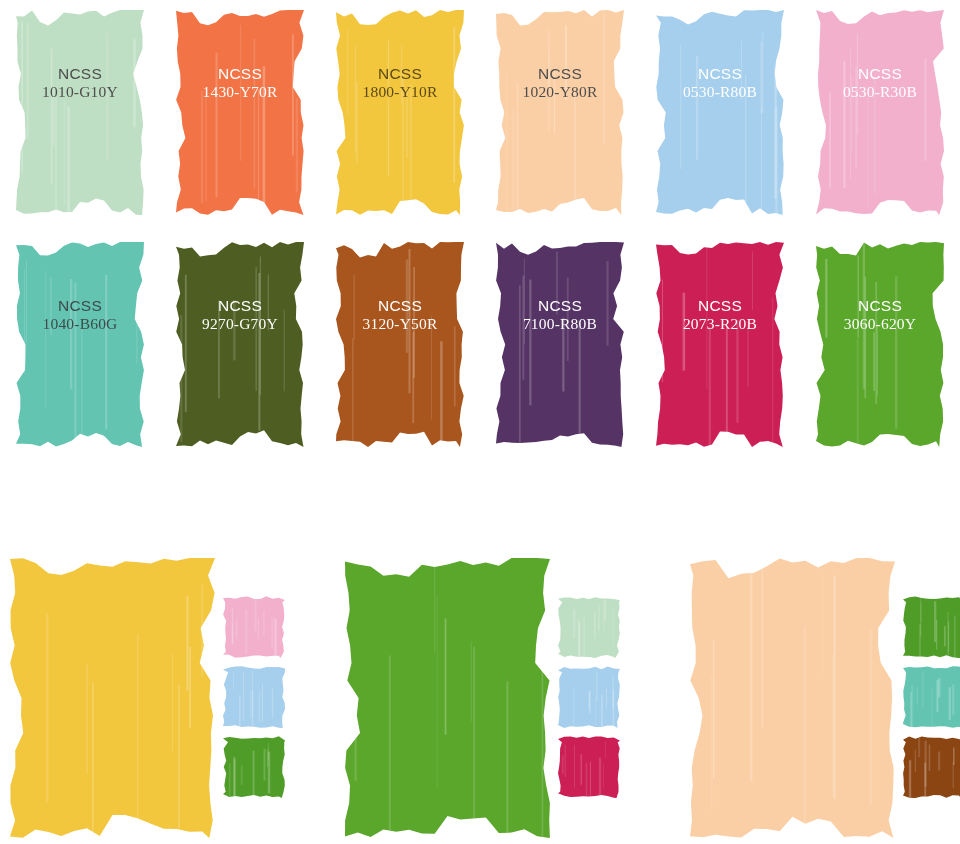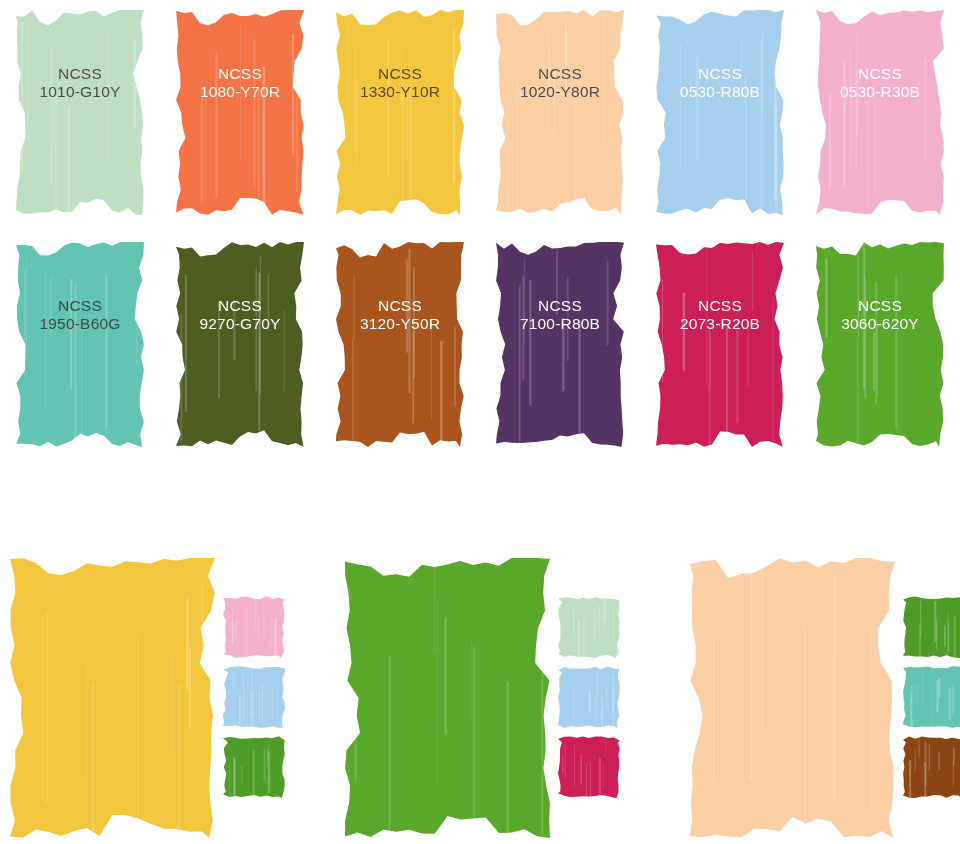--- a/index.html
+++ b/index.html
@@ -31,21 +31,21 @@
     left:0;right:0;
     top:55px;
     text-align:center;
     font-size:15.5px;
     line-height:18px;
     letter-spacing:.2px;
     pointer-events:none;
     white-space:pre-line;
   }
   .label .l1{display:block;}
-  .label .l2{display:block;}
+  .label .l2{display:block;font-family:Liberation Serif, serif;}
 
   
   .group{position:absolute;top:558px;height:286px;}
   .group .main{position:absolute;left:0;top:0;}
   .group .main svg{display:block;}
   .accents{position:absolute;display:flex;flex-direction:column;}
   .accent{margin-bottom:8px;}
   .accent svg{display:block;}
 </style>
 </head>
@@ -92,21 +92,21 @@
               <rect x="39.5" y="42.6" width="2.1" height="144.4" fill="#ffffff" opacity="0.18"></rect>
               <rect x="64.0" y="15.0" width="1.1" height="135.9" fill="#ffffff" opacity="0.11"></rect>
               <rect x="77.5" y="28.8" width="1.7" height="149.6" fill="#ffffff" opacity="0.13"></rect>
               <rect x="119.8" y="88.2" width="2.3" height="94.0" fill="#ffffff" opacity="0.11"></rect>
               <rect x="29.5" y="79.5" width="1.0" height="111.4" fill="#ffffff" opacity="0.15"></rect>
               <rect x="86.6" y="56.3" width="2.6" height="139.6" fill="#ffffff" opacity="0.24"></rect>
               <rect x="81.8" y="79.5" width="1.4" height="112.2" fill="#ffffff" opacity="0.18"></rect>
               <rect x="116.0" y="24.3" width="1.7" height="121.2" fill="#ffffff" opacity="0.22"></rect>
             </g>
           </svg>
-          <div class="label" style="color: rgb(255, 255, 255);"><span class="l1">NCSS</span><span class="l2">1080-Y70R</span></div>
+          <div class="label" style="color: rgb(255, 255, 255);"><span class="l1">NCSS</span><span class="l2">1430-Y70R</span></div>
         </div>
       </div>
       <div class="cell">
         <div class="swatch-wrap">
           <svg viewBox="0 0 128 205" xmlns="http://www.w3.org/2000/svg">
             <defs>
               <clipPath id="cp0-2">
                 <path d="M0.0,2.3 L8.0,6.5 L16.0,3.5 L24.0,14.3 L32.0,15.0 L40.0,14.2 L48.0,6.9 L56.0,2.7 L64.0,0.5 L72.0,3.6 L80.0,0.2 L88.0,6.9 L96.0,5.2 L104.0,0.0 L112.0,1.9 L120.0,0.0 L128.0,0.0 L127.4,12.8 L123.4,25.6 L125.0,38.4 L120.7,51.3 L118.0,64.1 L118.0,76.9 L125.6,89.7 L123.6,102.5 L127.9,115.3 L126.0,128.1 L123.9,140.9 L123.5,153.8 L126.1,166.6 L123.3,179.4 L124.1,192.2 L123.9,205.0 L120.0,200.3 L112.0,204.6 L104.0,203.9 L96.0,202.0 L88.0,193.5 L80.0,189.2 L72.0,190.3 L64.0,190.9 L56.0,203.9 L48.0,200.2 L40.0,201.0 L32.0,200.5 L24.0,204.8 L16.0,200.2 L8.0,200.1 L0.0,204.6 L1.5,192.2 L3.6,179.4 L0.9,166.6 L4.1,153.8 L0.6,140.9 L9.4,128.1 L8.5,115.3 L6.7,102.5 L2.3,89.7 L1.4,76.9 L3.7,64.1 L2.1,51.3 L0.3,38.4 L4.0,25.6 L0.8,12.8 Z"></path>
               </clipPath>
             </defs>
@@ -116,21 +116,21 @@
               <rect x="73.6" y="74.1" width="2.5" height="130.9" fill="#ffffff" opacity="0.12"></rect>
               <rect x="117.2" y="17.3" width="2.0" height="155.1" fill="#ffffff" opacity="0.22"></rect>
               <rect x="64.9" y="34.4" width="1.4" height="59.3" fill="#ffffff" opacity="0.16"></rect>
               <rect x="70.2" y="80.3" width="1.9" height="67.9" fill="#ffffff" opacity="0.15"></rect>
               <rect x="19.8" y="71.8" width="2.1" height="81.0" fill="#ffffff" opacity="0.13"></rect>
               <rect x="18.8" y="35.7" width="1.3" height="107.3" fill="#ffffff" opacity="0.17"></rect>
               <rect x="10.9" y="17.9" width="1.3" height="88.6" fill="#ffffff" opacity="0.13"></rect>
               <rect x="66.3" y="60.6" width="1.5" height="138.1" fill="#ffffff" opacity="0.16"></rect>
             </g>
           </svg>
-          <div class="label" style="color: rgb(91, 74, 24);"><span class="l1">NCSS</span><span class="l2">1330-Y10R</span></div>
+          <div class="label" style="color: rgb(91, 74, 24);"><span class="l1">NCSS</span><span class="l2">1800-Y10R</span></div>
         </div>
       </div>
       <div class="cell">
         <div class="swatch-wrap">
           <svg viewBox="0 0 128 205" xmlns="http://www.w3.org/2000/svg">
             <defs>
               <clipPath id="cp0-3">
                 <path d="M0.0,3.9 L8.0,3.0 L16.0,5.0 L24.0,15.5 L32.0,14.7 L40.0,9.3 L48.0,2.1 L56.0,2.3 L64.0,2.1 L72.0,1.1 L80.0,3.3 L88.0,0.0 L96.0,6.4 L104.0,0.4 L112.0,0.0 L120.0,2.6 L128.0,0.0 L126.4,12.8 L124.3,25.6 L124.3,38.4 L117.8,51.3 L118.4,64.1 L119.1,76.9 L126.5,89.7 L127.5,102.5 L123.3,115.3 L126.4,128.1 L125.3,140.9 L125.5,153.8 L126.7,166.6 L126.2,179.4 L125.1,192.2 L125.3,205.0 L120.0,198.1 L112.0,200.9 L104.0,201.1 L96.0,199.2 L88.0,188.0 L80.0,189.6 L72.0,192.6 L64.0,193.9 L56.0,201.4 L48.0,199.1 L40.0,201.7 L32.0,203.1 L24.0,199.1 L16.0,202.0 L8.0,201.9 L0.0,199.9 L2.0,192.2 L2.3,179.4 L4.6,166.6 L4.2,153.8 L3.6,140.9 L9.3,128.1 L5.7,115.3 L8.3,102.5 L4.4,89.7 L3.4,76.9 L3.2,64.1 L2.4,51.3 L4.6,38.4 L0.7,25.6 L0.3,12.8 Z"></path>
               </clipPath>
             </defs>
@@ -215,21 +215,21 @@
               <rect x="8.2" y="26.9" width="0.9" height="104.4" fill="#ffffff" opacity="0.15"></rect>
               <rect x="29.2" y="28.6" width="1.0" height="138.5" fill="#ffffff" opacity="0.12"></rect>
               <rect x="120.1" y="62.3" width="1.5" height="59.1" fill="#ffffff" opacity="0.11"></rect>
               <rect x="58.4" y="40.8" width="2.1" height="163.1" fill="#ffffff" opacity="0.17"></rect>
               <rect x="89.2" y="32.9" width="2.1" height="154.3" fill="#ffffff" opacity="0.20"></rect>
               <rect x="33.7" y="35.1" width="2.4" height="58.1" fill="#ffffff" opacity="0.11"></rect>
               <rect x="10.1" y="17.4" width="0.8" height="83.7" fill="#ffffff" opacity="0.19"></rect>
               <rect x="53.9" y="37.0" width="2.4" height="110.2" fill="#ffffff" opacity="0.18"></rect>
             </g>
           </svg>
-          <div class="label" style="color: rgb(61, 75, 74);"><span class="l1">NCSS</span><span class="l2">1950-B60G</span></div>
+          <div class="label" style="color: rgb(61, 75, 74);"><span class="l1">NCSS</span><span class="l2">1040-B60G</span></div>
         </div>
       </div>
       <div class="cell">
         <div class="swatch-wrap">
           <svg viewBox="0 0 128 205" xmlns="http://www.w3.org/2000/svg">
             <defs>
               <clipPath id="cp1-1">
                 <path d="M0.0,4.7 L8.0,6.7 L16.0,5.5 L24.0,14.4 L32.0,13.2 L40.0,12.4 L48.0,5.8 L56.0,0.2 L64.0,3.0 L72.0,2.6 L80.0,5.1 L88.0,0.8 L96.0,5.3 L104.0,0.0 L112.0,2.5 L120.0,0.0 L128.0,0.0 L126.4,12.8 L124.1,25.6 L125.6,38.4 L118.3,51.3 L120.3,64.1 L119.9,76.9 L126.0,89.7 L126.7,102.5 L125.4,115.3 L123.3,128.1 L127.0,140.9 L125.7,153.8 L124.5,166.6 L125.6,179.4 L125.2,192.2 L127.5,205.0 L120.0,201.1 L112.0,203.3 L104.0,201.1 L96.0,199.2 L88.0,188.3 L80.0,191.5 L72.0,189.9 L64.0,194.6 L56.0,203.1 L48.0,200.8 L40.0,198.4 L32.0,202.3 L24.0,198.5 L16.0,204.2 L8.0,203.5 L0.0,204.1 L4.8,192.2 L0.9,179.4 L3.0,166.6 L4.4,153.8 L3.5,140.9 L9.0,128.1 L6.6,115.3 L6.1,102.5 L0.2,89.7 L3.1,76.9 L0.3,64.1 L4.2,51.3 L1.4,38.4 L3.7,25.6 L3.0,12.8 Z"></path>
               </clipPath>
             </defs>

